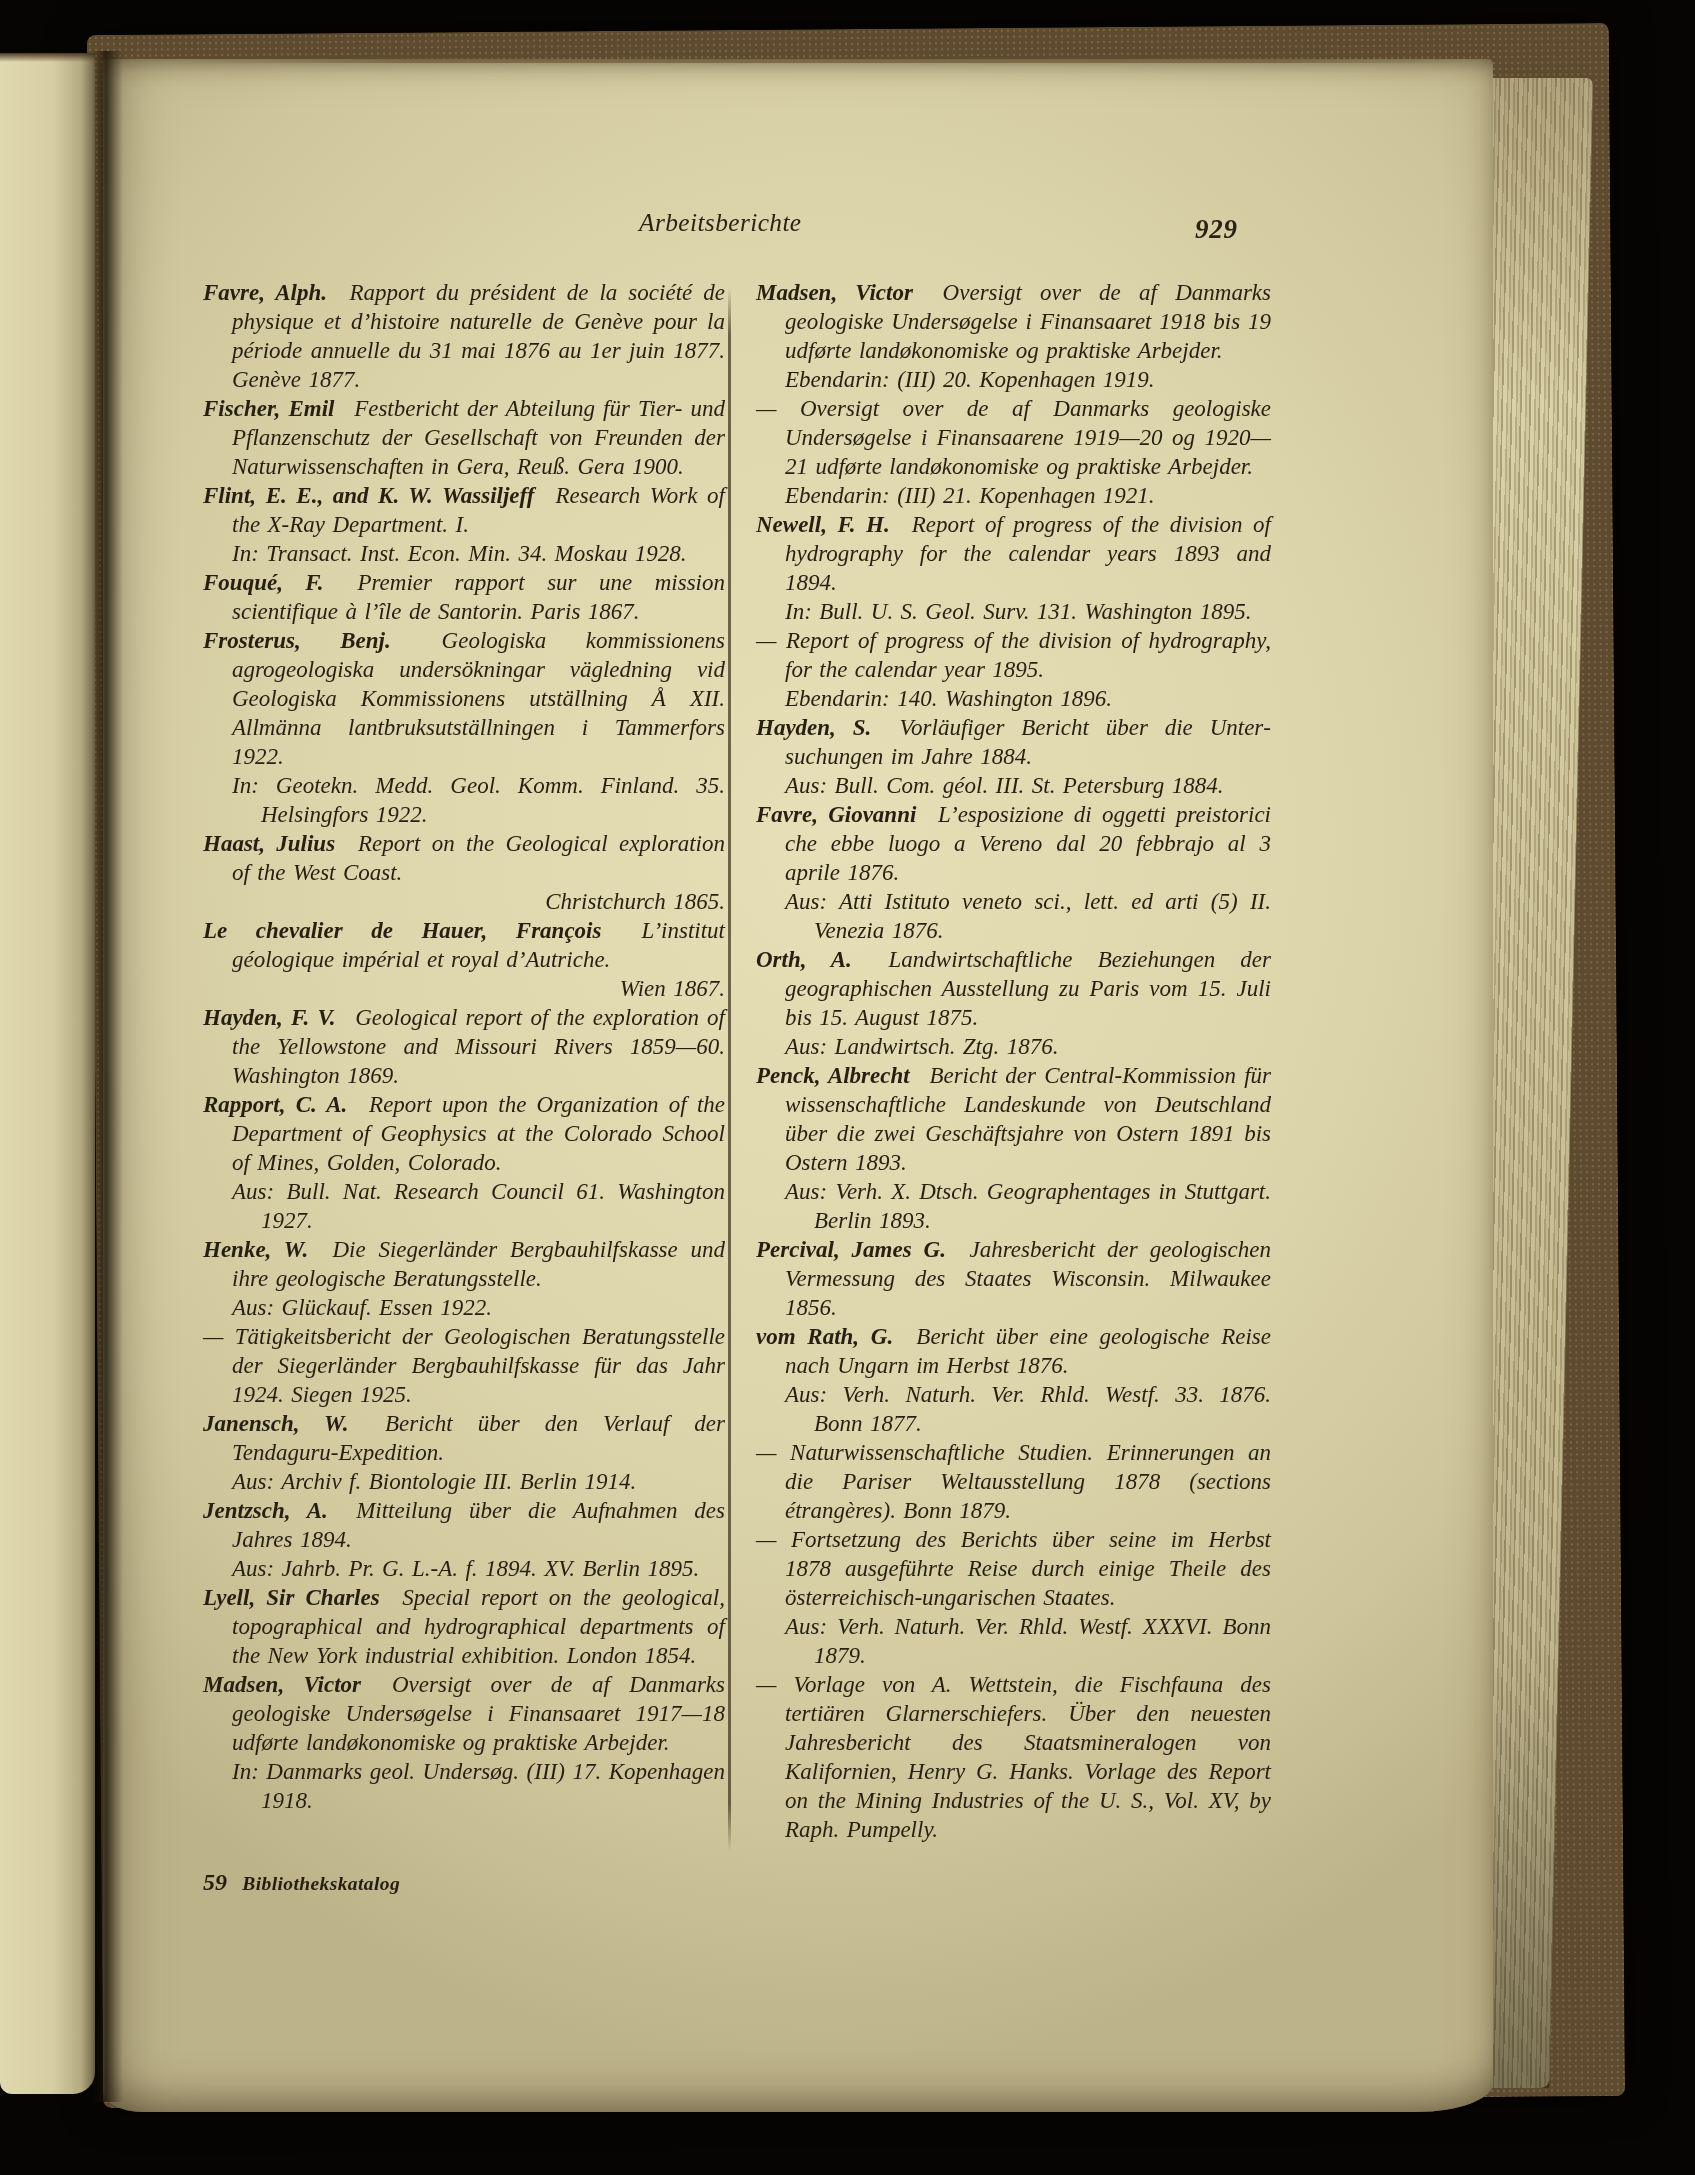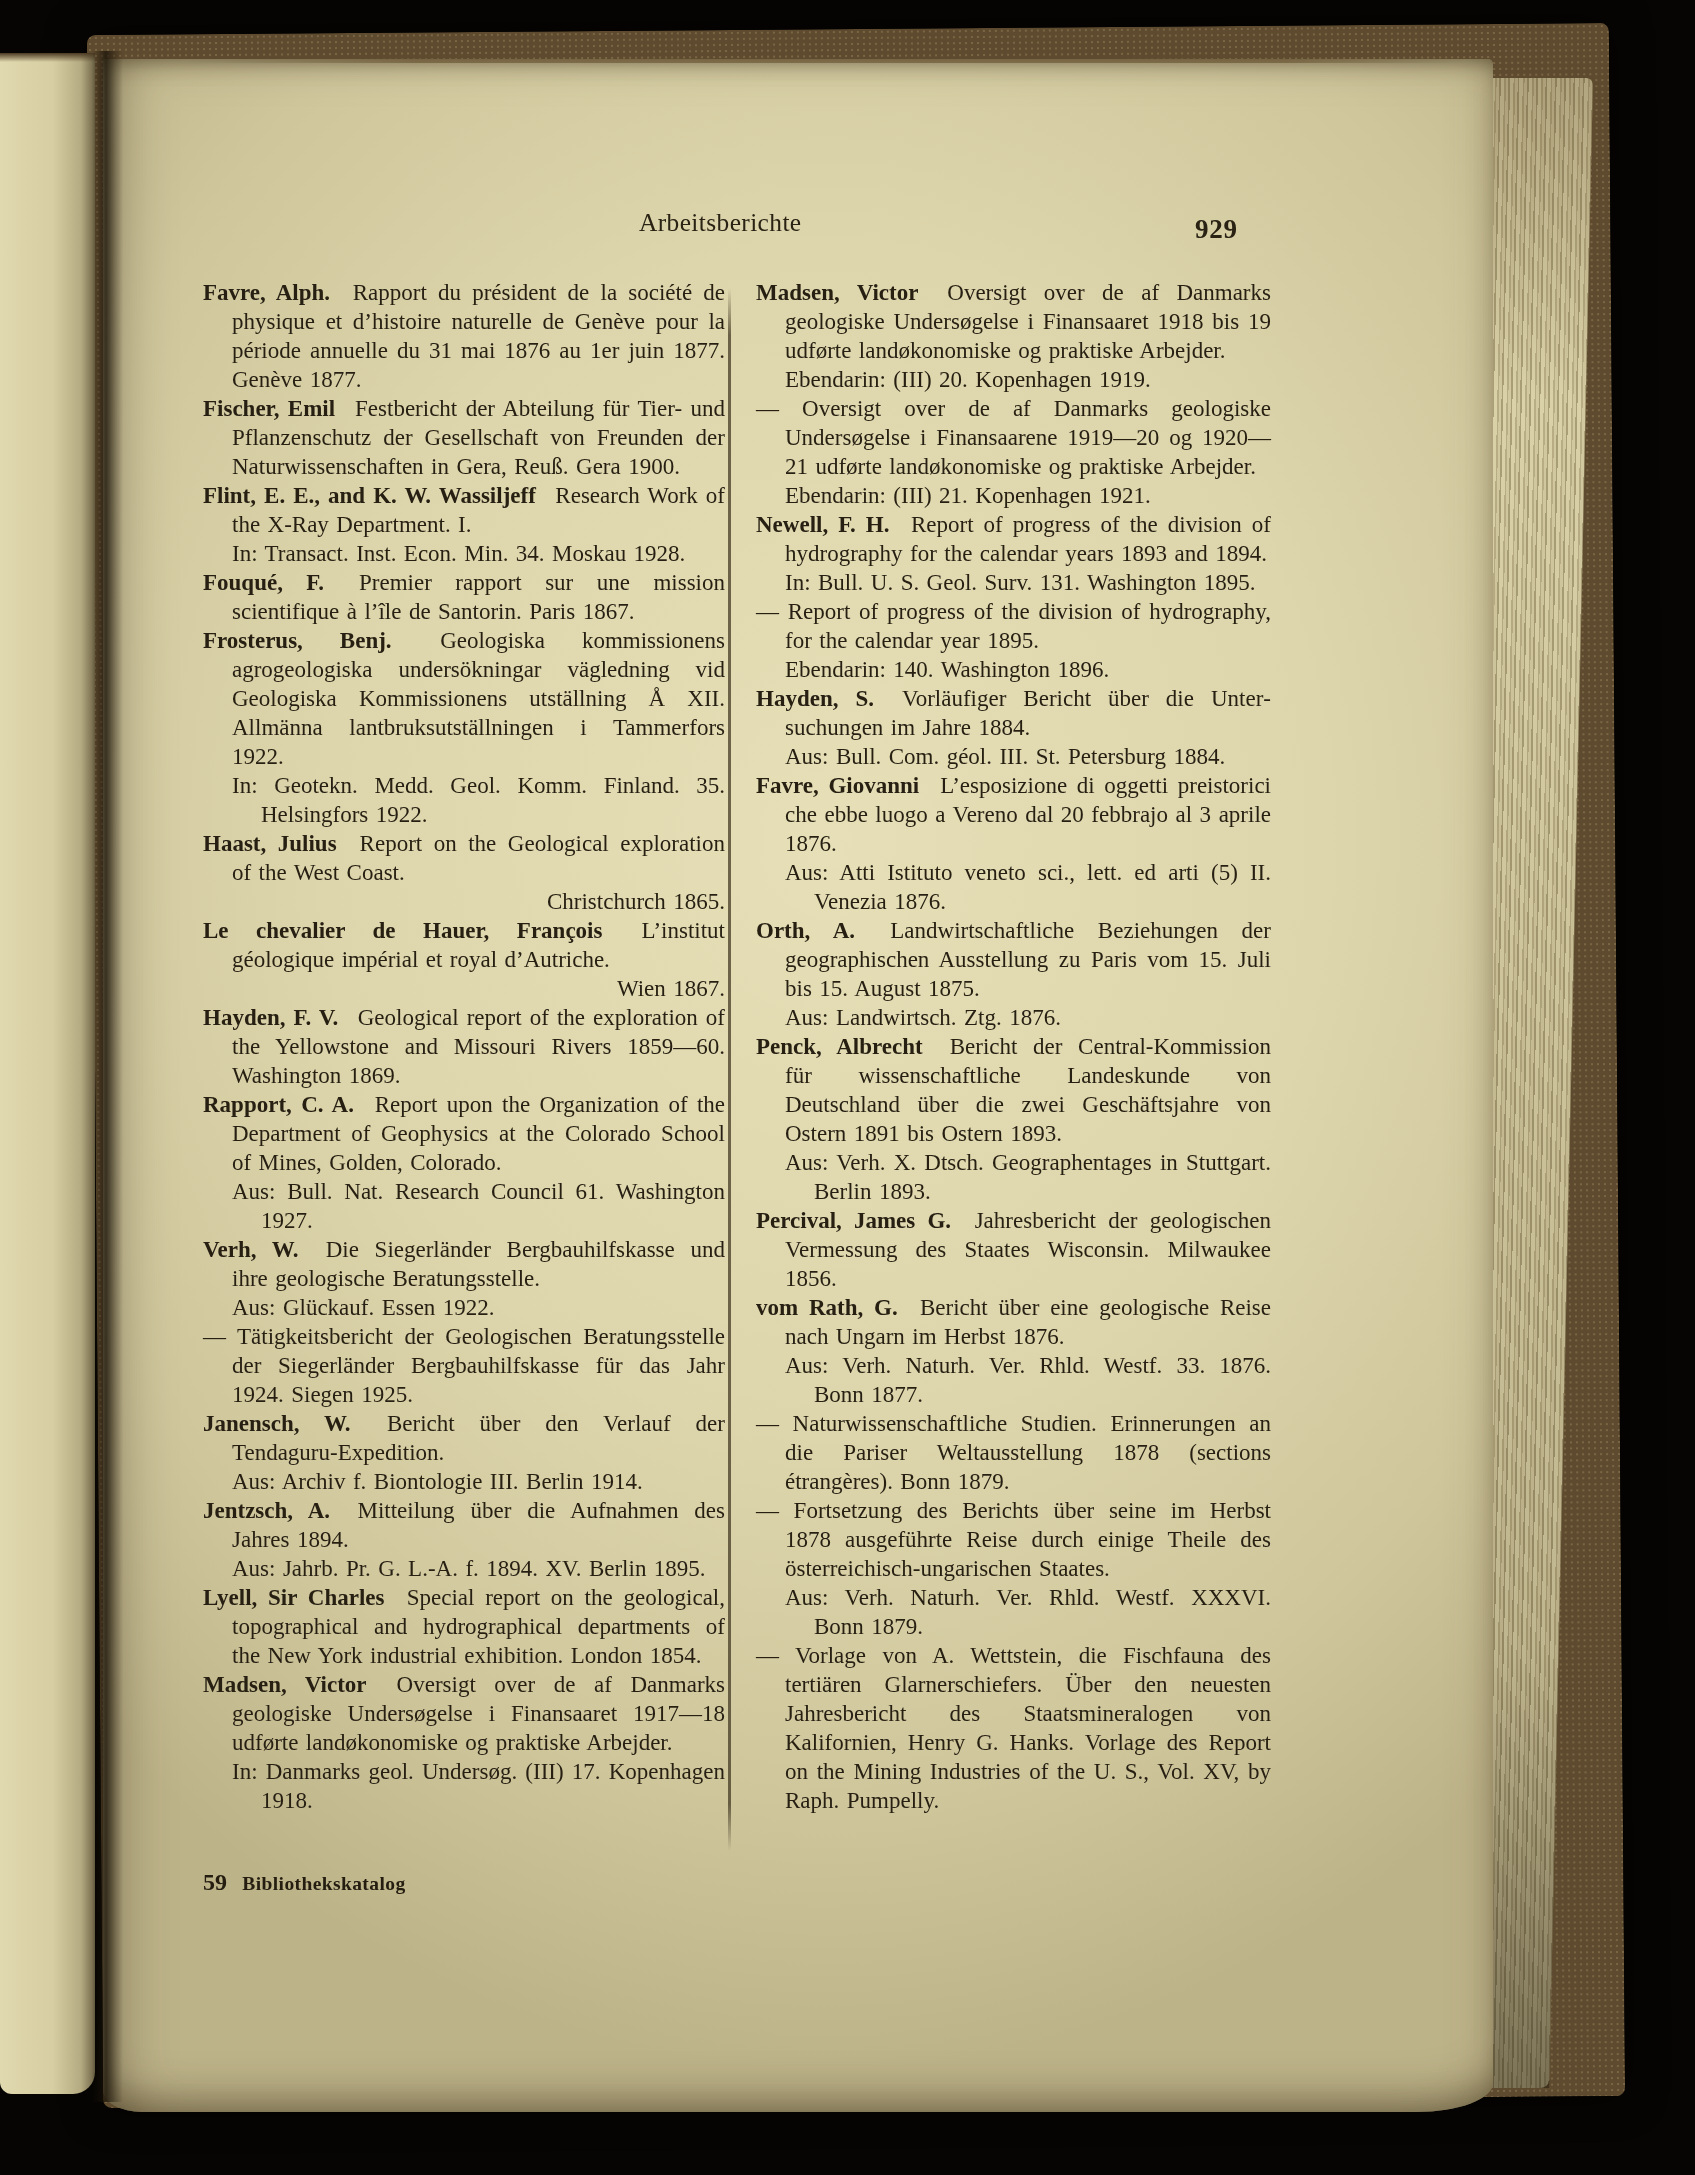--- a/index.html
+++ b/index.html
@@ -1,17 +1,17 @@
 <!DOCTYPE html>
 <html style="font-size:13.6px"><head>
 <meta charset="utf-8">
 <style>
   html,body{margin:0;padding:0;background:#060503;}
   .scene{position:relative;width:1695px;height:2176px;background:#070503;overflow:hidden;
-         font-family:"Liberation Serif","DejaVu Serif",serif;}
+         font-family:"Liberation Serif","DejaVu Serif",serif;font-style:italic;}
 
   
   .cover{position:absolute;left:95px;top:29px;width:1522px;height:2073px;
          background-color:#5e4a2e;
          background-image:radial-gradient(rgba(235,210,160,0.20) 1px, rgba(0,0,0,0) 1.4px);
          background-size:6px 6px;
          border-radius:8.5px;transform:rotate(-0.45deg);
          box-shadow:0 0 39px rgba(0,0,0,0.65);}
 
   
@@ -85,21 +85,21 @@
         <p class="para head"><b class="author">Fouqué, F.</b>  Premier rapport sur une mission scientifique à l’île de Santorin. Paris 1867.</p>
         <p class="para head"><b class="author">Frosterus, Benj.</b>  Geologiska kommissionens agrogeologiska undersökningar vägledning vid Geologiska Kommissionens utställning Å XII. Allmänna lantbruksutställningen i Tammerfors 1922.</p>
         <p class="para src">In: Geotekn. Medd. Geol. Komm. Finland. 35. Helsingfors 1922.</p>
         <p class="para head"><b class="author">Haast, Julius</b>  Report on the Geological exploration of the West Coast.</p>
         <p class="para cont">Christchurch 1865.</p>
         <p class="para head"><b class="author">Le chevalier de Hauer, François</b>  L’institut géologique impérial et royal d’Autriche.</p>
         <p class="para cont">Wien 1867.</p>
         <p class="para head"><b class="author">Hayden, F. V.</b>  Geological report of the exploration of the Yellowstone and Missouri Rivers 1859—60. Washington 1869.</p>
         <p class="para head"><b class="author">Rapport, C. A.</b>  Report upon the Organization of the Department of Geophysics at the Colorado School of Mines, Golden, Colorado.</p>
         <p class="para src">Aus: Bull. Nat. Research Council 61. Washington 1927.</p>
-        <p class="para head"><b class="author">Verh, W.</b>  Die Siegerländer Bergbauhilfs­kasse und ihre geologische Beratungsstelle.</p>
+        <p class="para head"><b class="author">Henke, W.</b>  Die Siegerländer Bergbauhilfs­kasse und ihre geologische Beratungsstelle.</p>
         <p class="para src">Aus: Glückauf. Essen 1922.</p>
         <p class="para dash">— Tätigkeitsbericht der Geologischen Be­ratungsstelle der Siegerländer Bergbau­hilfskasse für das Jahr 1924. Siegen 1925.</p>
         <p class="para head"><b class="author">Janensch, W.</b>  Bericht über den Verlauf der Tendaguru-Expedition.</p>
         <p class="para src">Aus: Archiv f. Biontologie III. Berlin 1914.</p>
         <p class="para head"><b class="author">Jentzsch, A.</b>  Mitteilung über die Aufnahmen des Jahres 1894.</p>
         <p class="para src">Aus: Jahrb. Pr. G. L.-A. f. 1894. XV. Berlin 1895.</p>
         <p class="para head"><b class="author">Lyell, Sir Charles</b>  Special report on the geological, topographical and hydrographical departments of the New York industrial exhibition. London 1854.</p>
         <p class="para head"><b class="author">Madsen, Victor</b>  Oversigt over de af Danmarks geologiske Undersøgelse i Finansaaret 1917—18 udførte landøkonomiske og prak­tiske Arbejder.</p>
         <p class="para src">In: Danmarks geol. Undersøg. (III) 17. Kopenhagen 1918.</p>
       </div>

